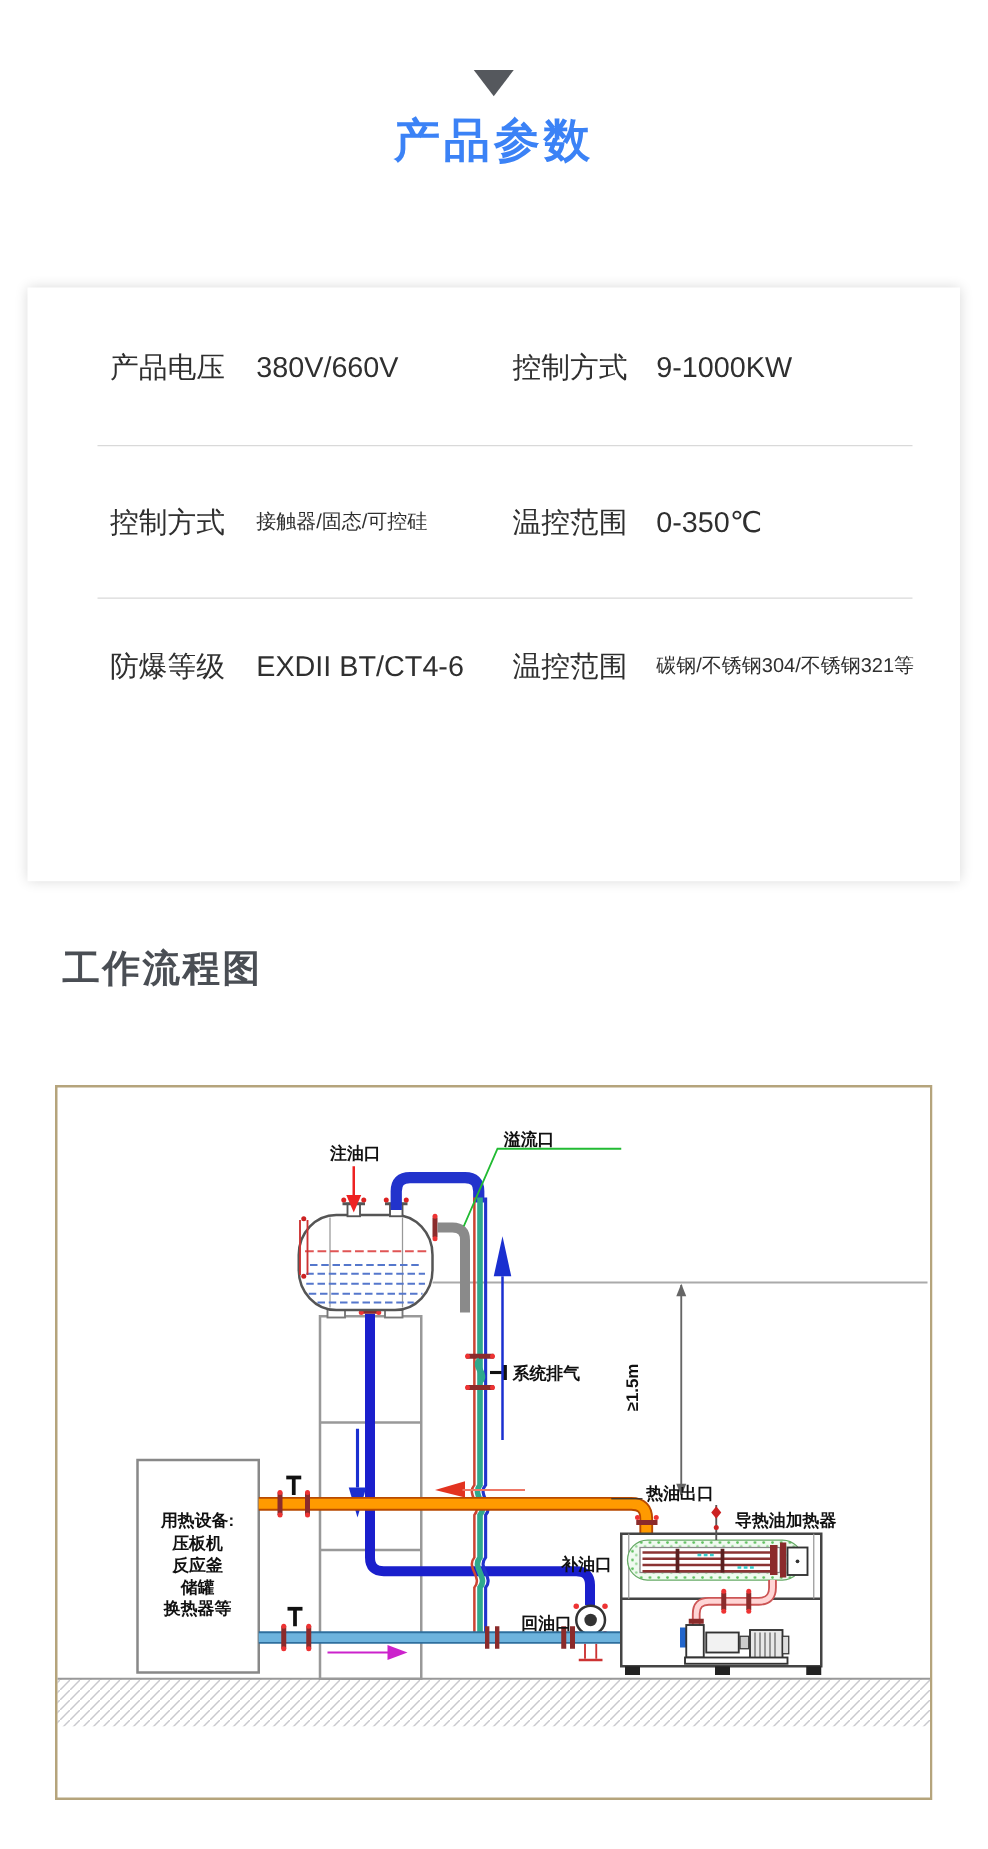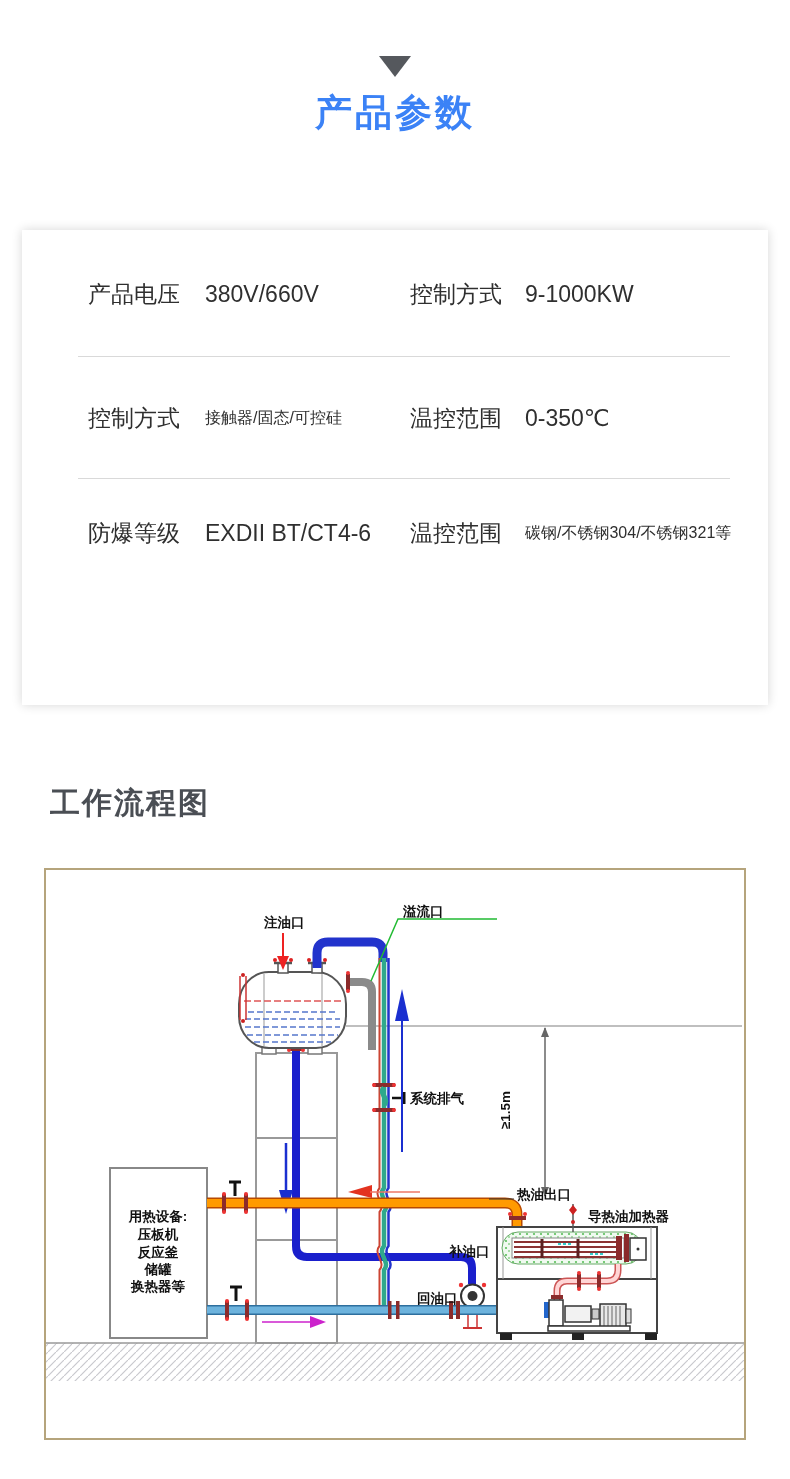--- a/index.html
+++ b/index.html
@@ -18,21 +18,21 @@
         box-shadow:0 0 10px rgba(0,0,0,0.16);}
   .prow{position:relative;}
   .prow.r1{height:119px;} .prow.r2{height:127px;} .prow.r3{height:122px;text-align:center;} .prow.r4{height:107px;padding-left:25px;}
   .sep{position:absolute;bottom:0;left:56px;right:38px;height:1px;background:#d9d9d9;}
   .cell{position:absolute;top:50%;transform:translateY(-50%);color:#2f2f2f;
         font-size:23px;white-space:nowrap;}
   .l1{left:66px;} .v1{left:183px;} .l2{left:388px;} .v2{left:503px;}
   .small{font-size:16px;}
 
   
-  .flow-title{position:absolute;left:50px;top:783px;font-size:30px;font-weight:bold;
+  .flow-title{position:absolute;left:50px;top:755px;font-size:30px;font-weight:bold;
         color:#4a4e54;letter-spacing:2px;}
   .diagram{position:absolute;left:44px;top:868px;width:702px;height:572px;}
   .dlabel{font-family:"Liberation Sans","DejaVu Sans",sans-serif;
         font-size:13.5px;font-weight:bold;fill:#111;}
 </style>
 </head>
 <body>
 
 <div class="page">
 

